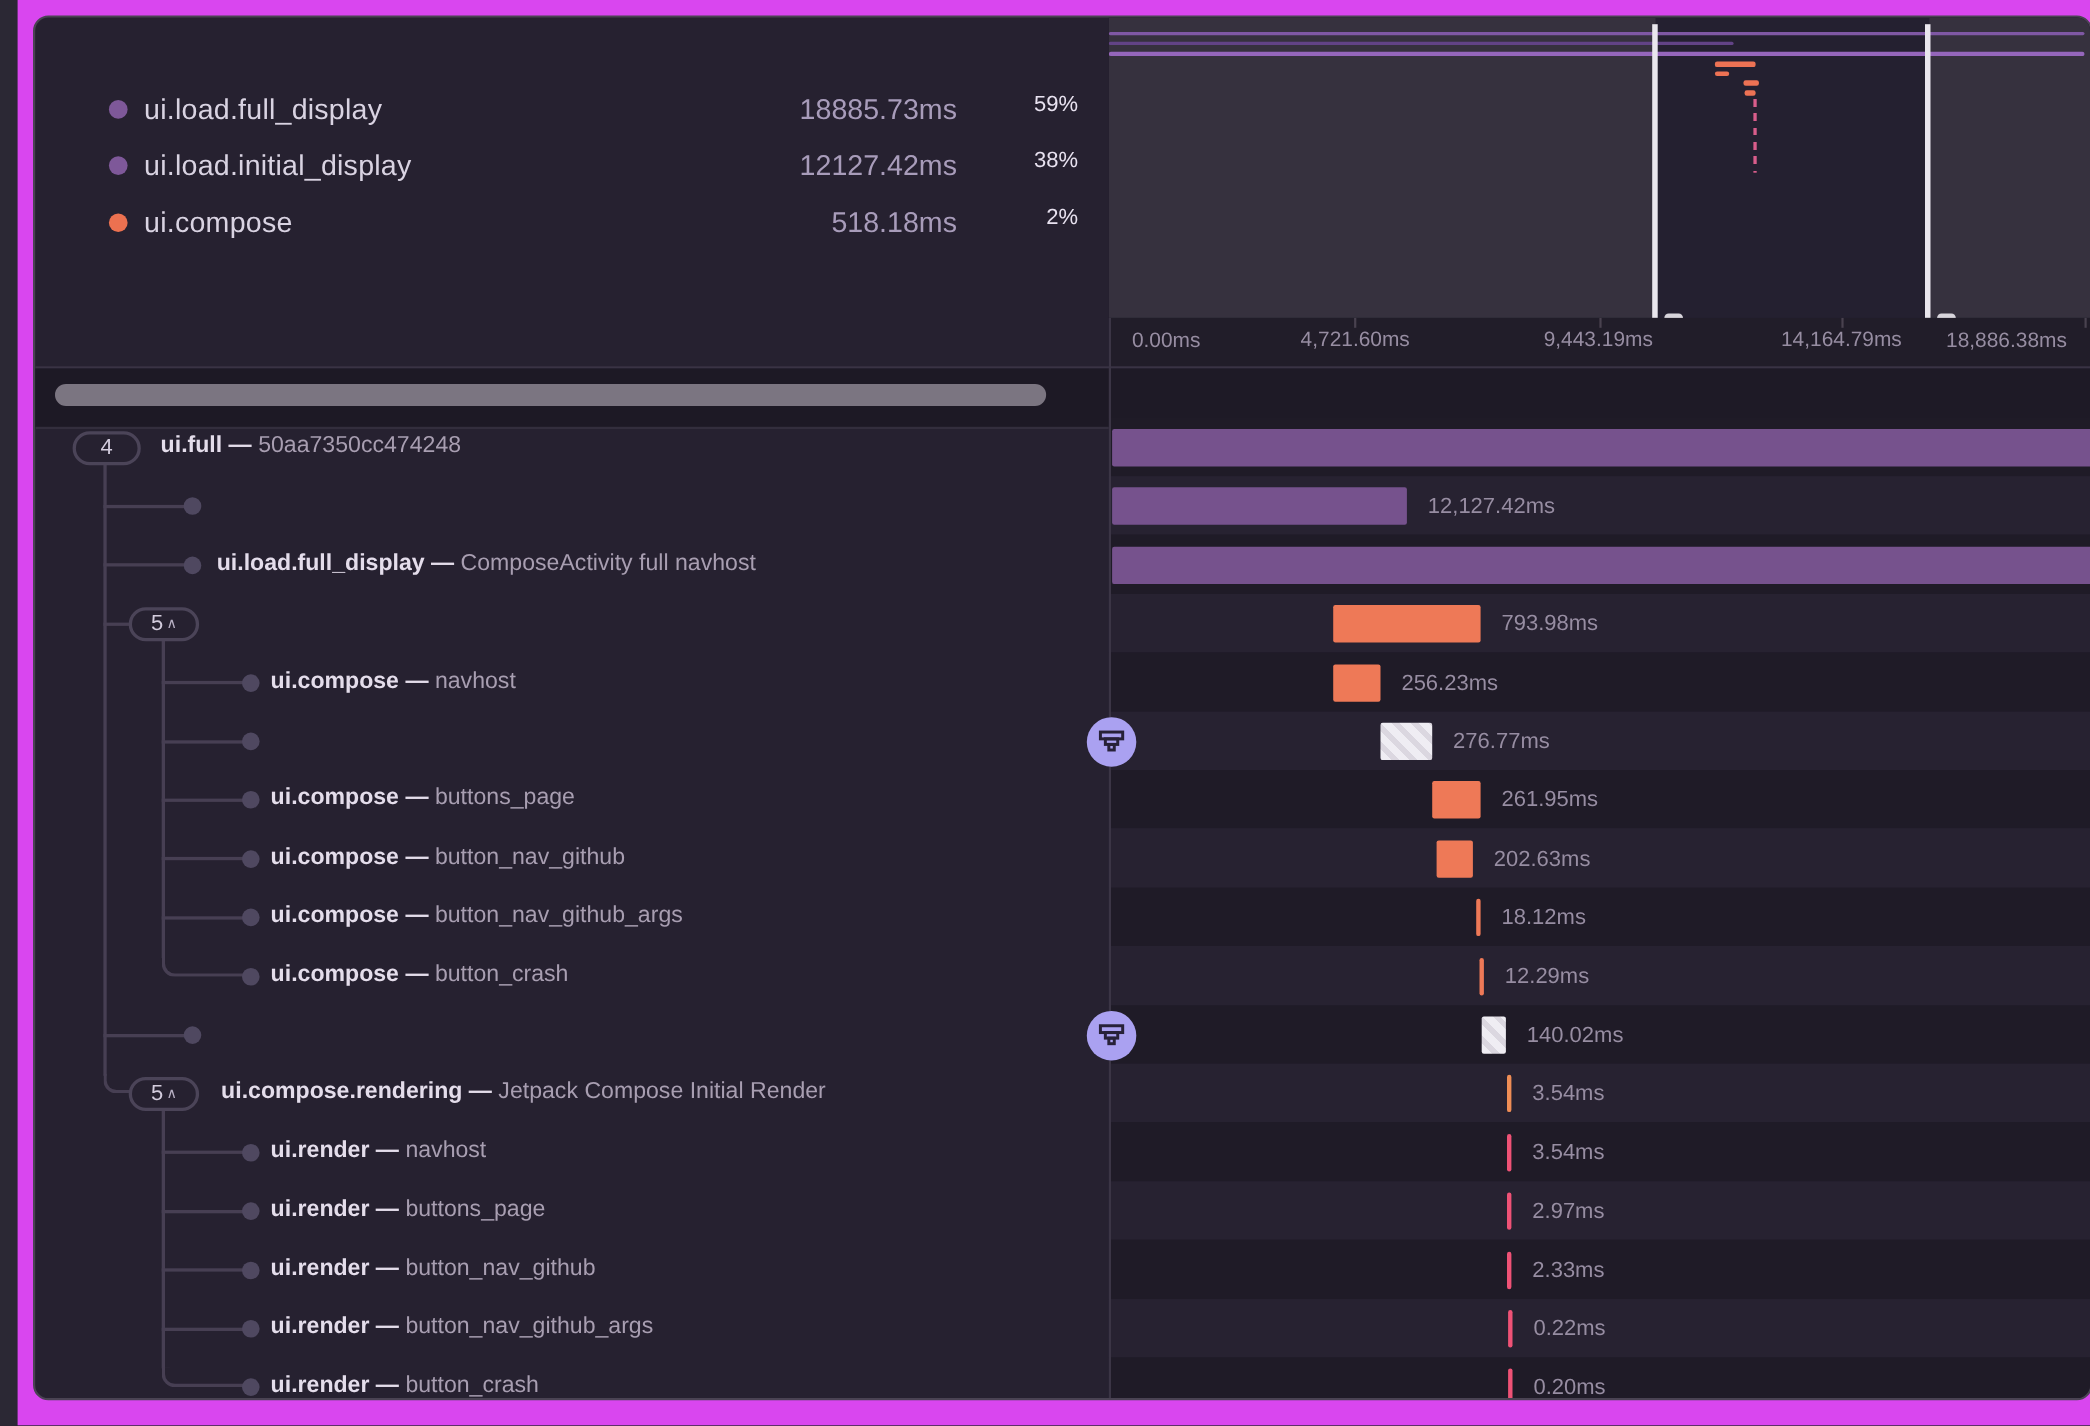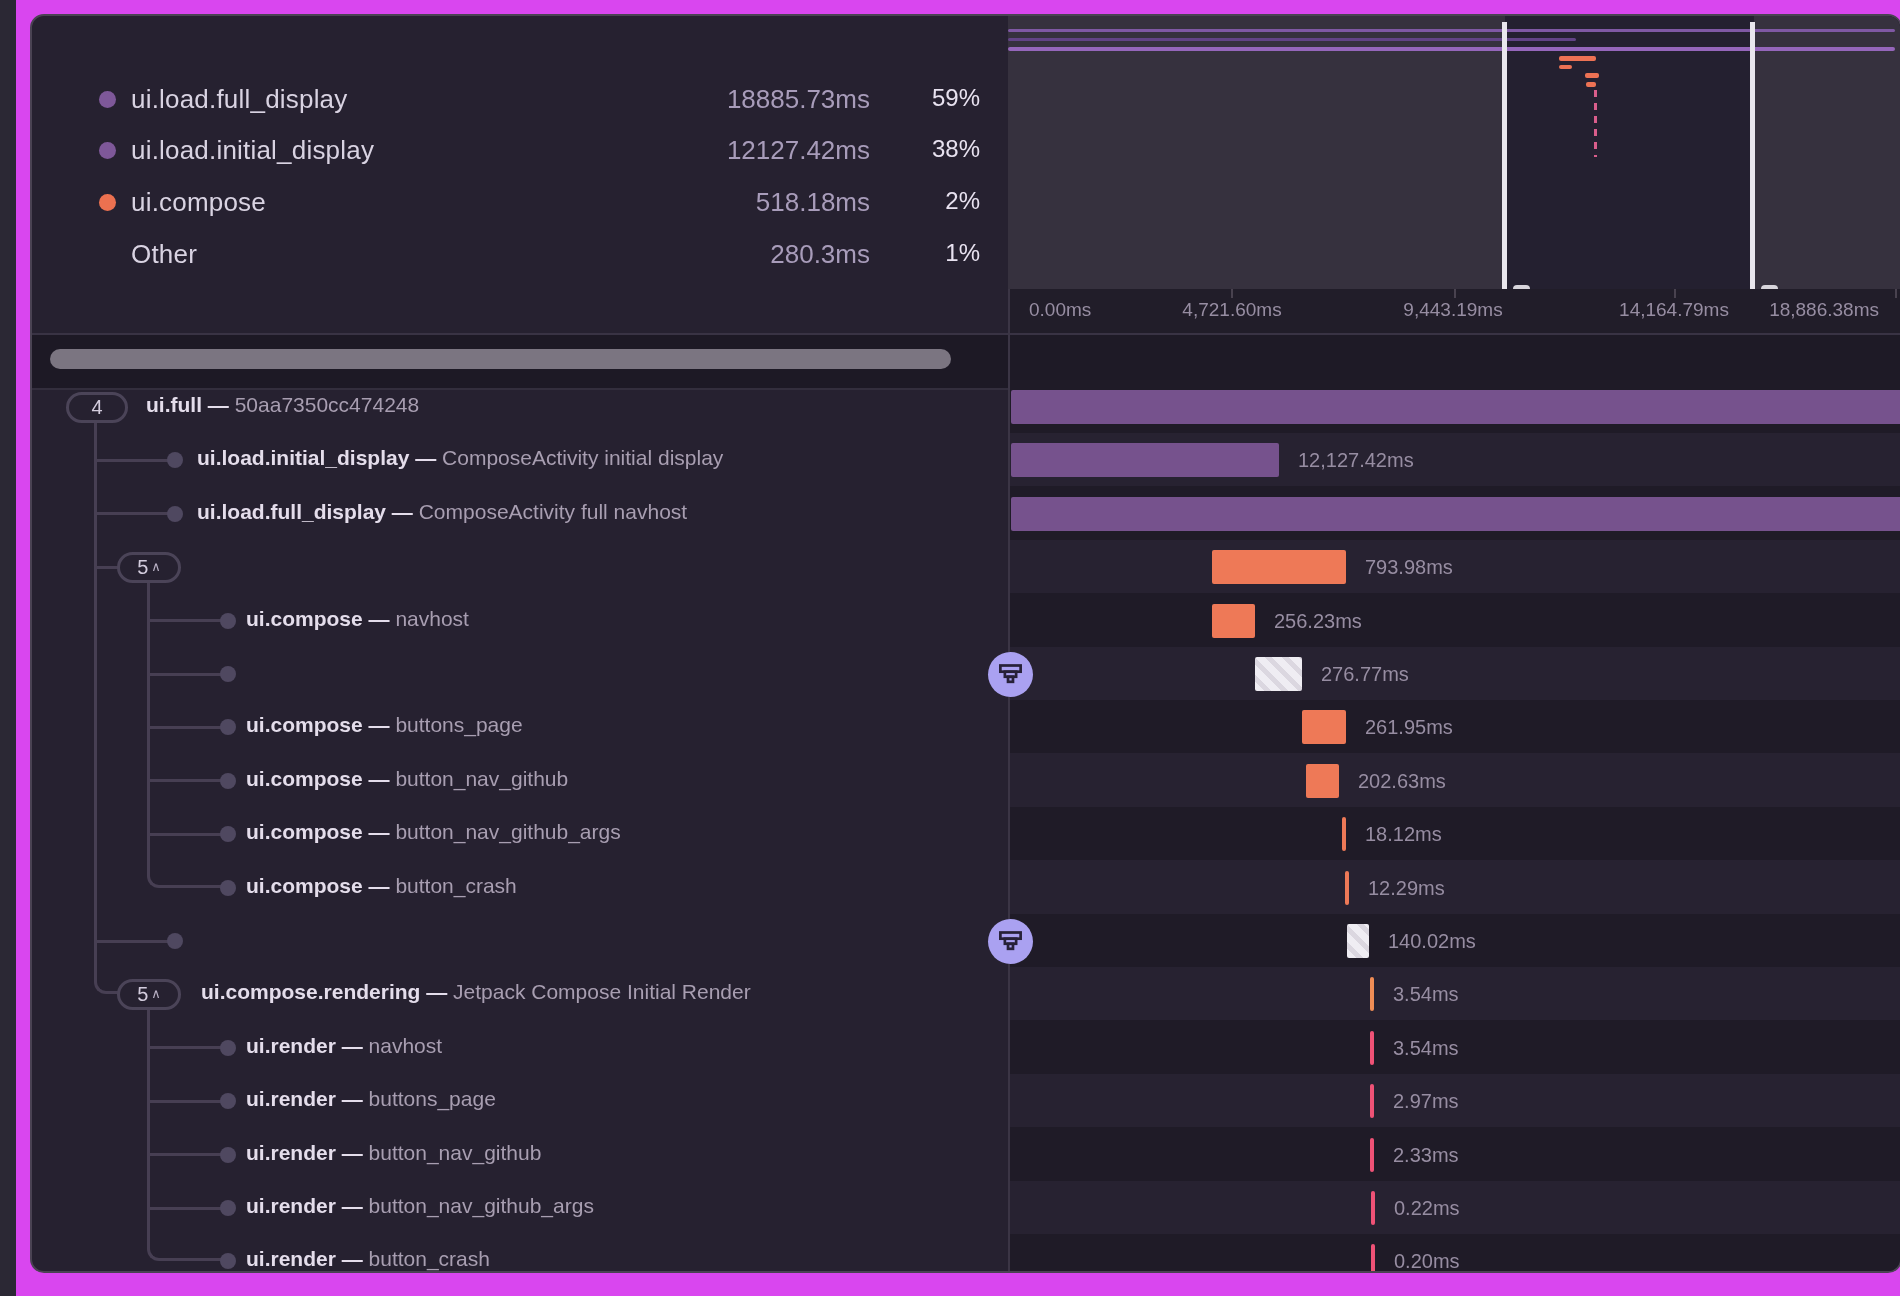--- a/index.html
+++ b/index.html
@@ -8,21 +8,21 @@
          font-family:Liberation Sans, sans-serif;background:#d946ef;margin-left:16px;}
   .abs{position:absolute;}
   #panel{position:absolute;left:14px;top:14px;width:1872px;height:1259px;
          background:#262130;border:2px solid #4a4353;border-radius:14px;overflow:hidden;}
   
   #legend{position:absolute;left:0;top:0;width:976px;height:317px;}
   .leg-row{position:absolute;left:0;width:100%;height:40px;}
   .leg-dot{position:absolute;left:67px;top:12px;width:17px;height:17px;border-radius:50%;}
   .leg-name{position:absolute;left:99px;top:5px;font-size:26px;color:#d9d3e2;letter-spacing:.2px;}
   .leg-val{position:absolute;right:138px;top:5px;font-size:26px;color:#a89cba;text-align:right;}
-  .leg-pct{position:absolute;right:28px;top:5px;font-size:24px;color:#e8e2f0;text-align:right;}
+  .leg-pct{position:absolute;right:28px;top:5px;font-size:20px;color:#e8e2f0;text-align:right;}
   
   #minimap{position:absolute;left:976px;top:0;width:894px;height:273px;background:#242030;
            border-top-right-radius:12px;overflow:hidden;}
   .mm-overlay{position:absolute;top:0;height:273px;background:#36313e;}
   .mm-line{position:absolute;border-radius:2px;}
   .mm-flame{position:absolute;background:#ed7254;border-radius:2px;}
   .mm-dash{position:absolute;width:3px;background:repeating-linear-gradient(180deg,#d95d8b 0 7px,transparent 7px 13px);}
   .mm-sel{position:absolute;top:6px;bottom:0;width:5px;background:#e9e6ed;}
   .mm-handle{position:absolute;width:17px;height:24px;border-radius:4px;background:#d8d5dc;}
   
@@ -76,26 +76,20 @@
         <span class="leg-name">ui.load.initial_display</span>
         <span class="leg-val">12127.42ms</span>
         <span class="leg-pct">38%</span>
       </div>
       <div class="leg-row" style="top:166px">
         <span class="leg-dot" style="background: rgb(236, 113, 80);"></span>
         <span class="leg-name">ui.compose</span>
         <span class="leg-val">518.18ms</span>
         <span class="leg-pct">2%</span>
       </div>
-      <div class="leg-row" style="top:218px">
-
-        <span class="leg-name">Other</span>
-        <span class="leg-val">280.3ms</span>
-        <span class="leg-pct">1%</span>
-      </div>
     </div>
 
     <div id="minimap">
         <div class="mm-overlay" style="left: 0px; width: 497px;"></div>
         <div class="mm-overlay" style="left: 746px; width: 148px;"></div>
         <div class="mm-line" style="left: 0px; top: 13px; width: 887px; height: 3px; background: rgb(127, 88, 164);"></div>
         <div class="mm-line" style="left: 0px; top: 22px; width: 568px; height: 3px; background: rgb(98, 67, 134);"></div>
         <div class="mm-line" style="left: 0px; top: 31px; width: 887px; height: 4px; background: rgb(149, 102, 187);"></div>
         <div class="mm-flame" style="left: 551px; top: 40px; width: 37px; height: 5px;"></div>
         <div class="mm-flame" style="left: 551px; top: 49px; width: 13px; height: 4px;"></div>
@@ -132,21 +126,20 @@
     <div id="rows-left">
         <div class="vline" style="left: 62px; top: 89px; height: 556px;"></div>
         <div class="vline" style="left: 115px; top: 249px; height: 289px;"></div>
         <div class="vline" style="left: 115px; top: 676px; height: 235px;"></div>
         <div class="badge" style="left: 34px; top: 58.5px; width: 62px;">
           <span>4</span>
         </div>
         <div class="rowtext" style="left: 114px; top: 60px;"><b>ui.full</b><span class="dash"> — </span><span>50aa7350cc474248</span></div>
         <div class="hline" style="left: 62px; top: 125.9px; width: 75px;"></div>
         <div class="tdot" style="left: 135px; top: 119.4px;"></div>
-        <div class="rowtext" style="left: 165px; top: 113.4px;"><b>ui.load.initial_display</b><span class="dash"> — </span><span>ComposeActivity initial display</span></div>
         <div class="hline" style="left: 62px; top: 179.3px; width: 75px;"></div>
         <div class="tdot" style="left: 135px; top: 172.8px;"></div>
         <div class="rowtext" style="left: 165px; top: 166.8px;"><b>ui.load.full_display</b><span class="dash"> — </span><span>ComposeActivity full navhost</span></div>
         <div class="hline" style="left: 62px; top: 232.7px; width: 26px;"></div>
         <div class="badge" style="left: 85px; top: 218.7px; width: 64px;">
           <span>5</span>
           <span class="chev">∧</span>
         </div>
         <div class="hline" style="left: 115px; top: 286.1px; width: 75px;"></div>
         <div class="tdot" style="left: 188px; top: 279.6px;"></div>

